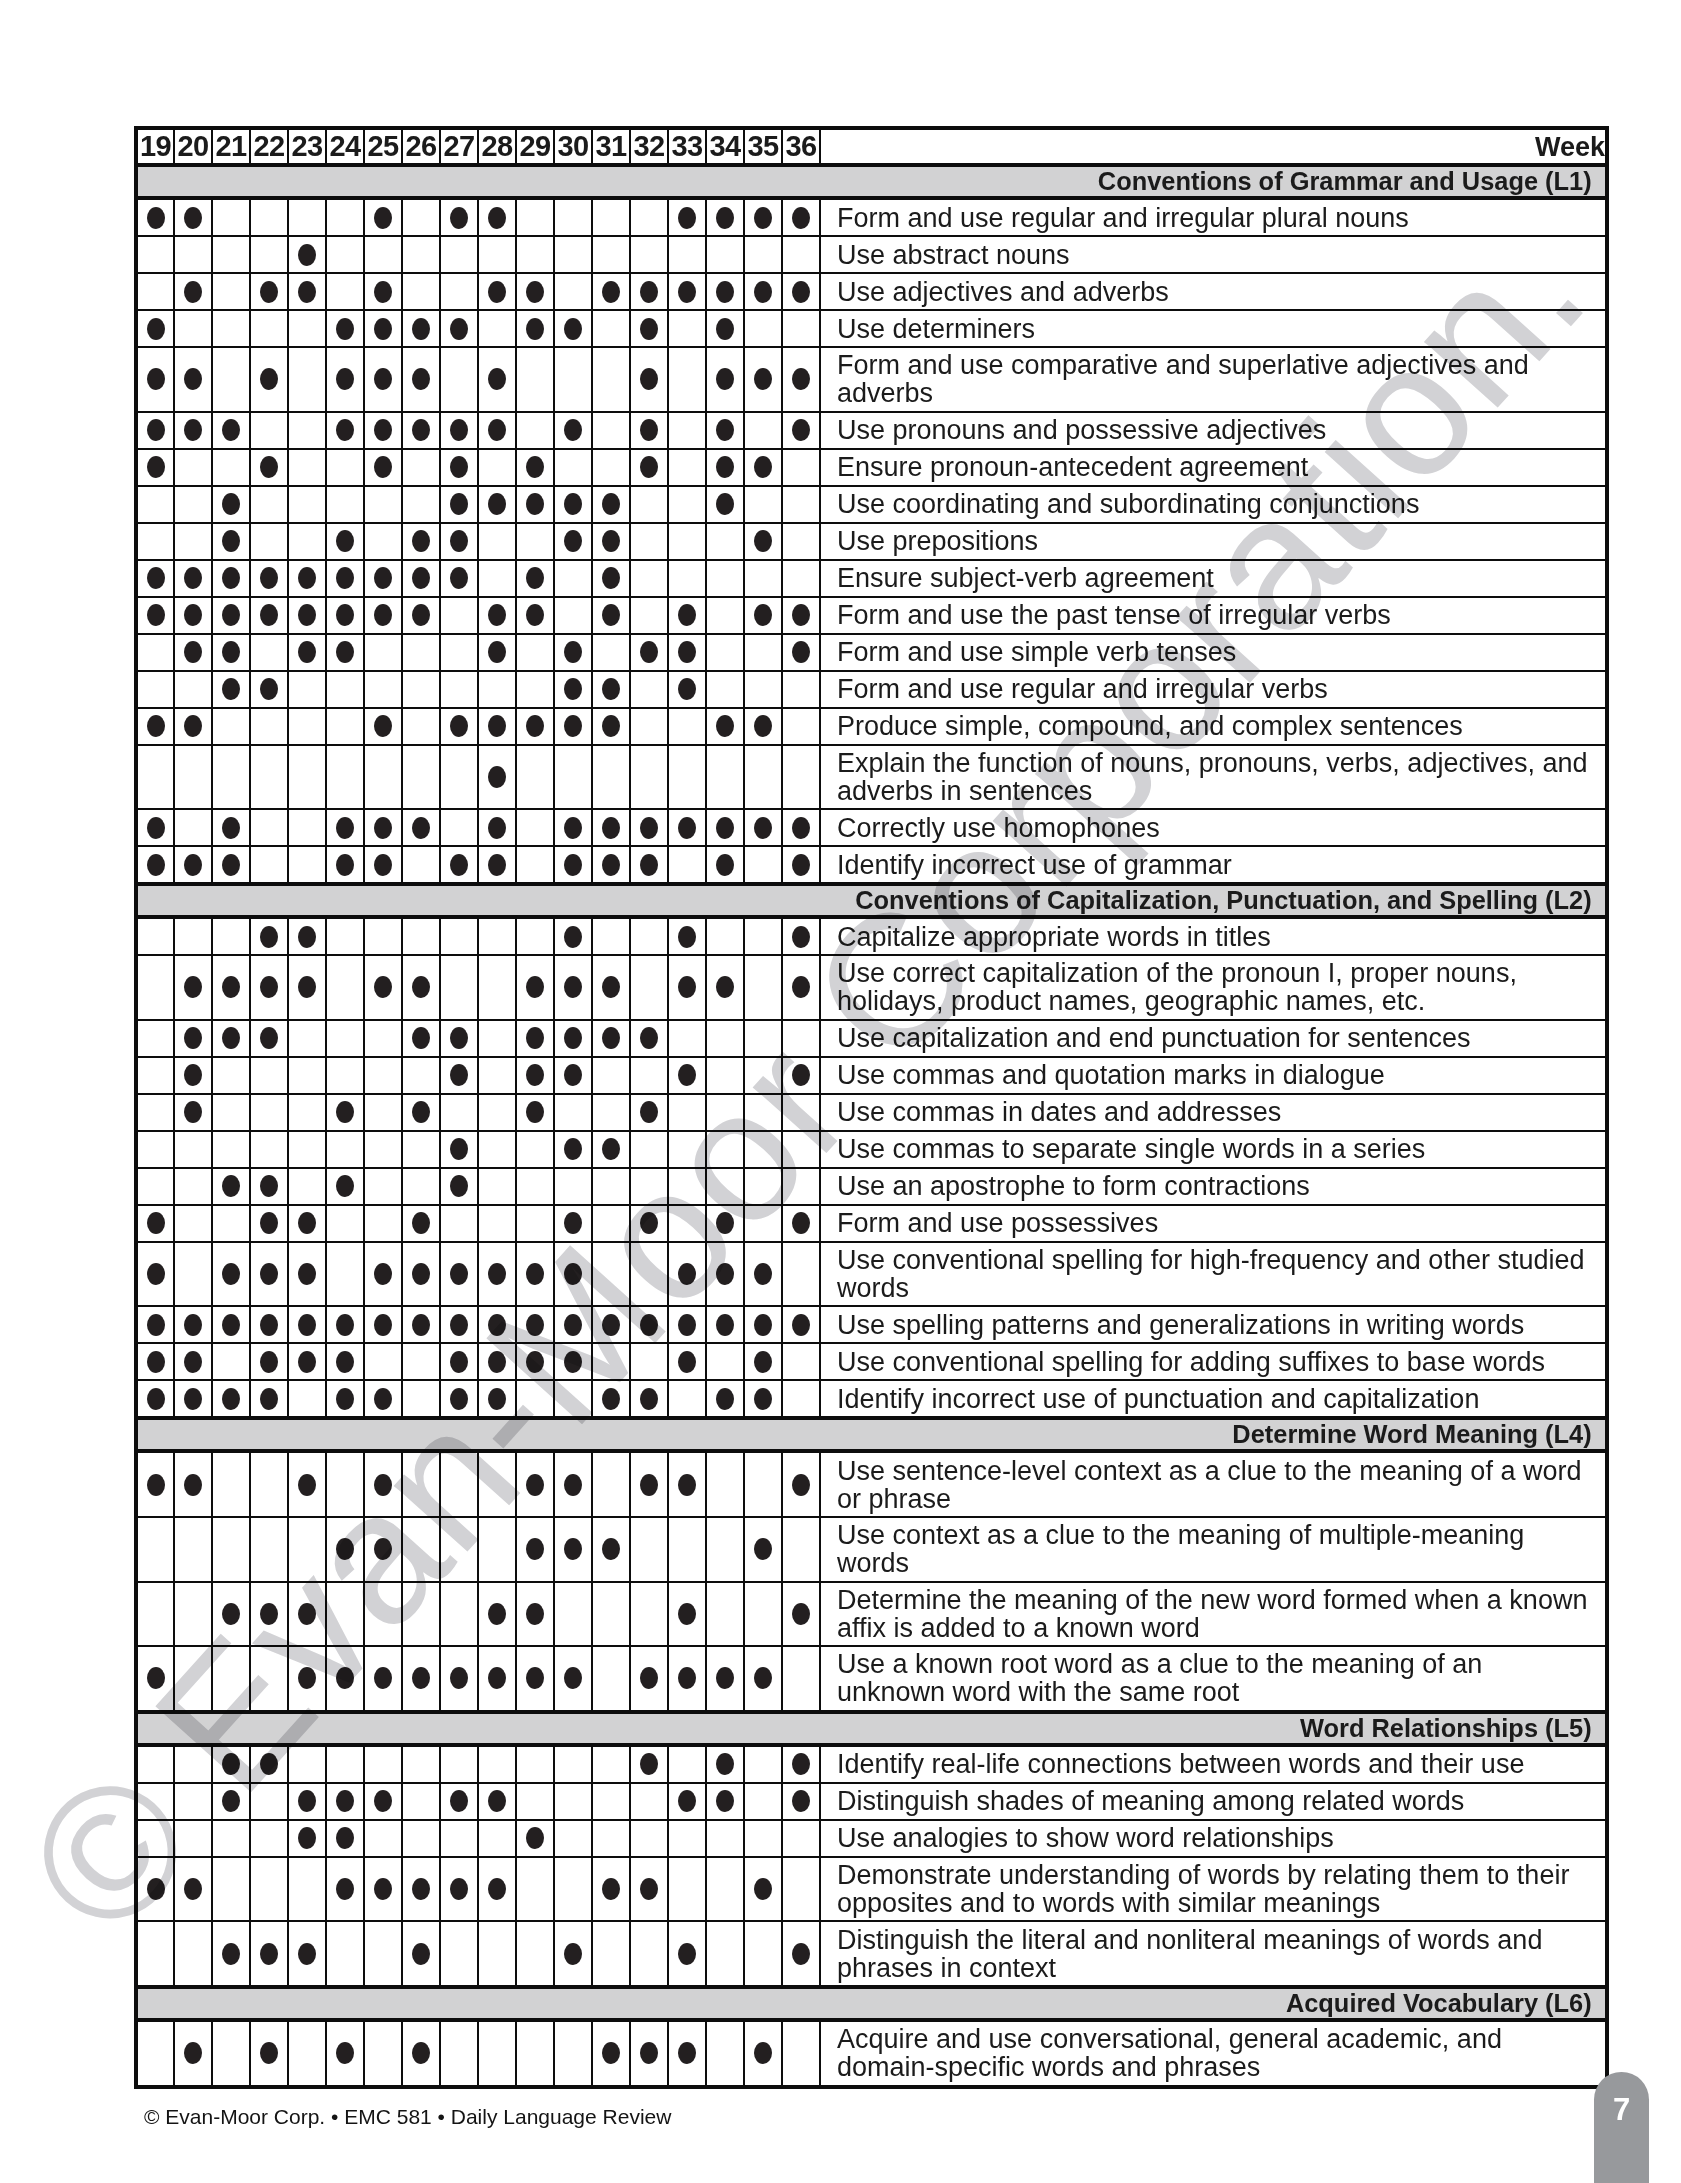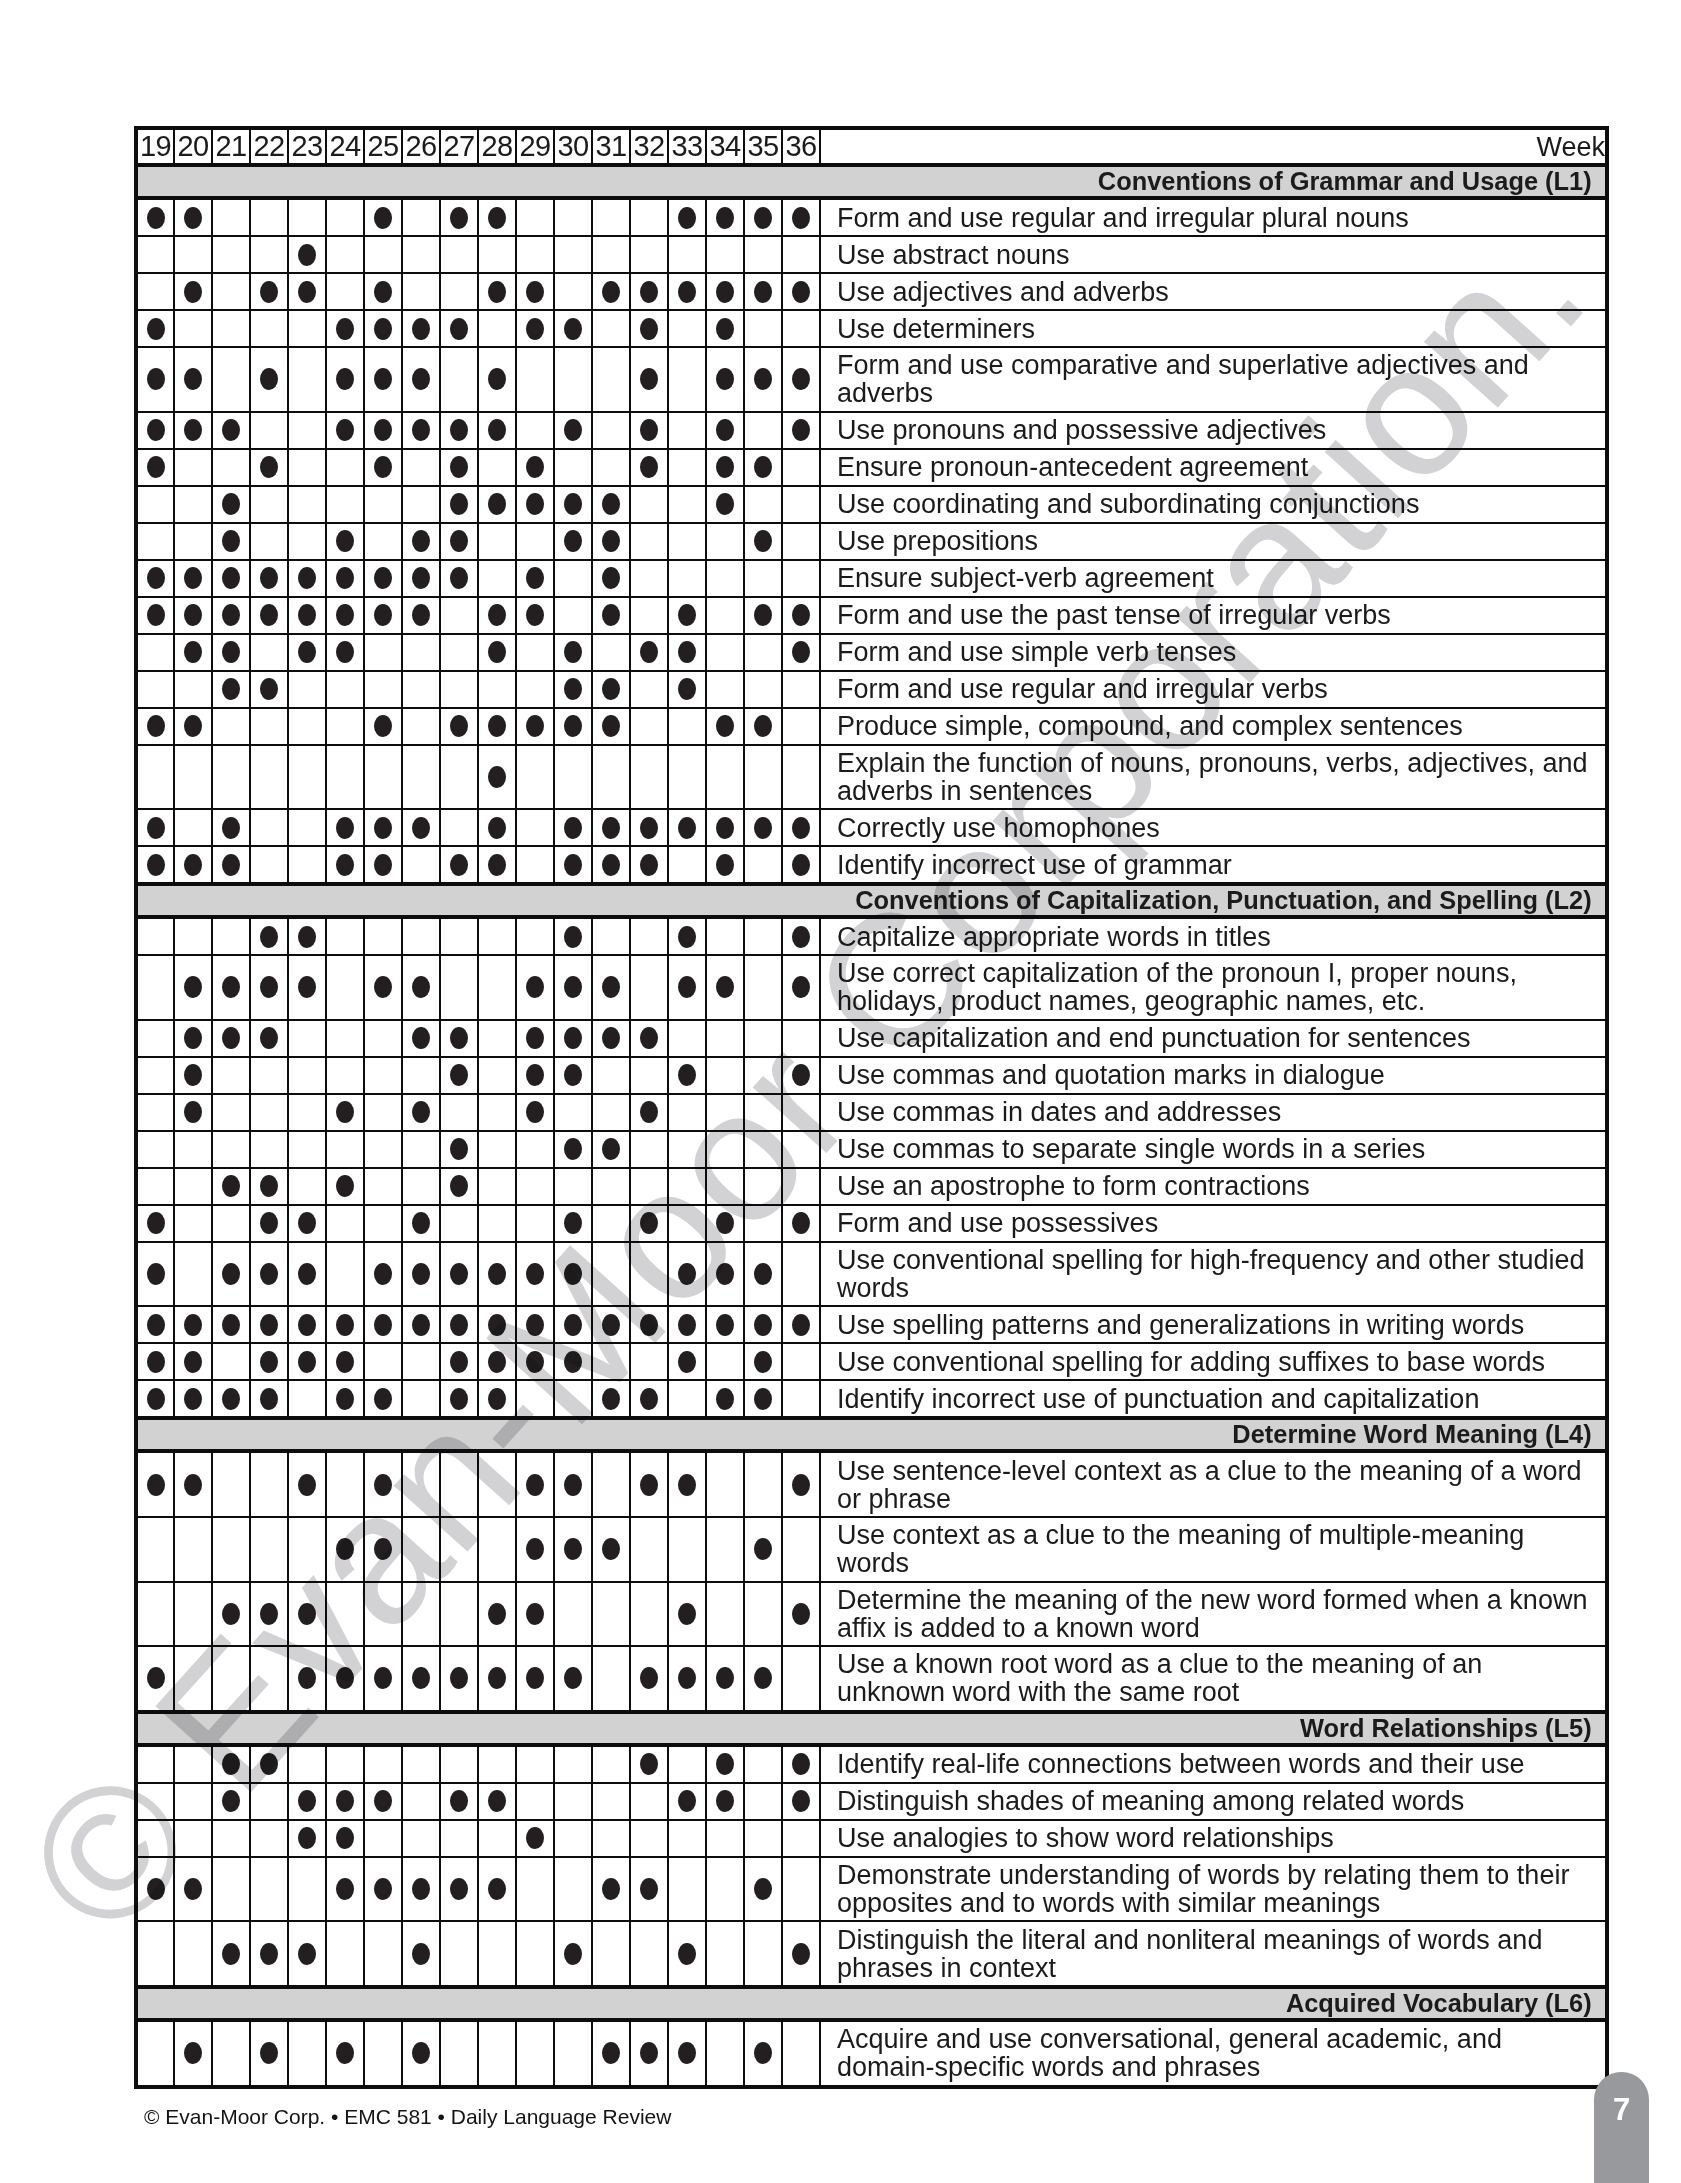--- a/index.html
+++ b/index.html
@@ -22,21 +22,21 @@
   }
   table.matrix td {
     border: 2px solid #0d0d0d;
     vertical-align: middle;
     box-sizing: content-box;
   }
   tr.week-header td {
     border-top-width: 4.7px;
     border-bottom-width: 4.7px;
     height: 33px;
-    font-weight: normal;
+    font-weight: bold;
     font-size: 29px;
     text-align: center;
     letter-spacing: -0.7px;
     padding: 0;
     margin-top: 24px;
   }
   tr.week-header td.desc {
     text-align: right;
     font-size: 27px;
     letter-spacing: 0;

